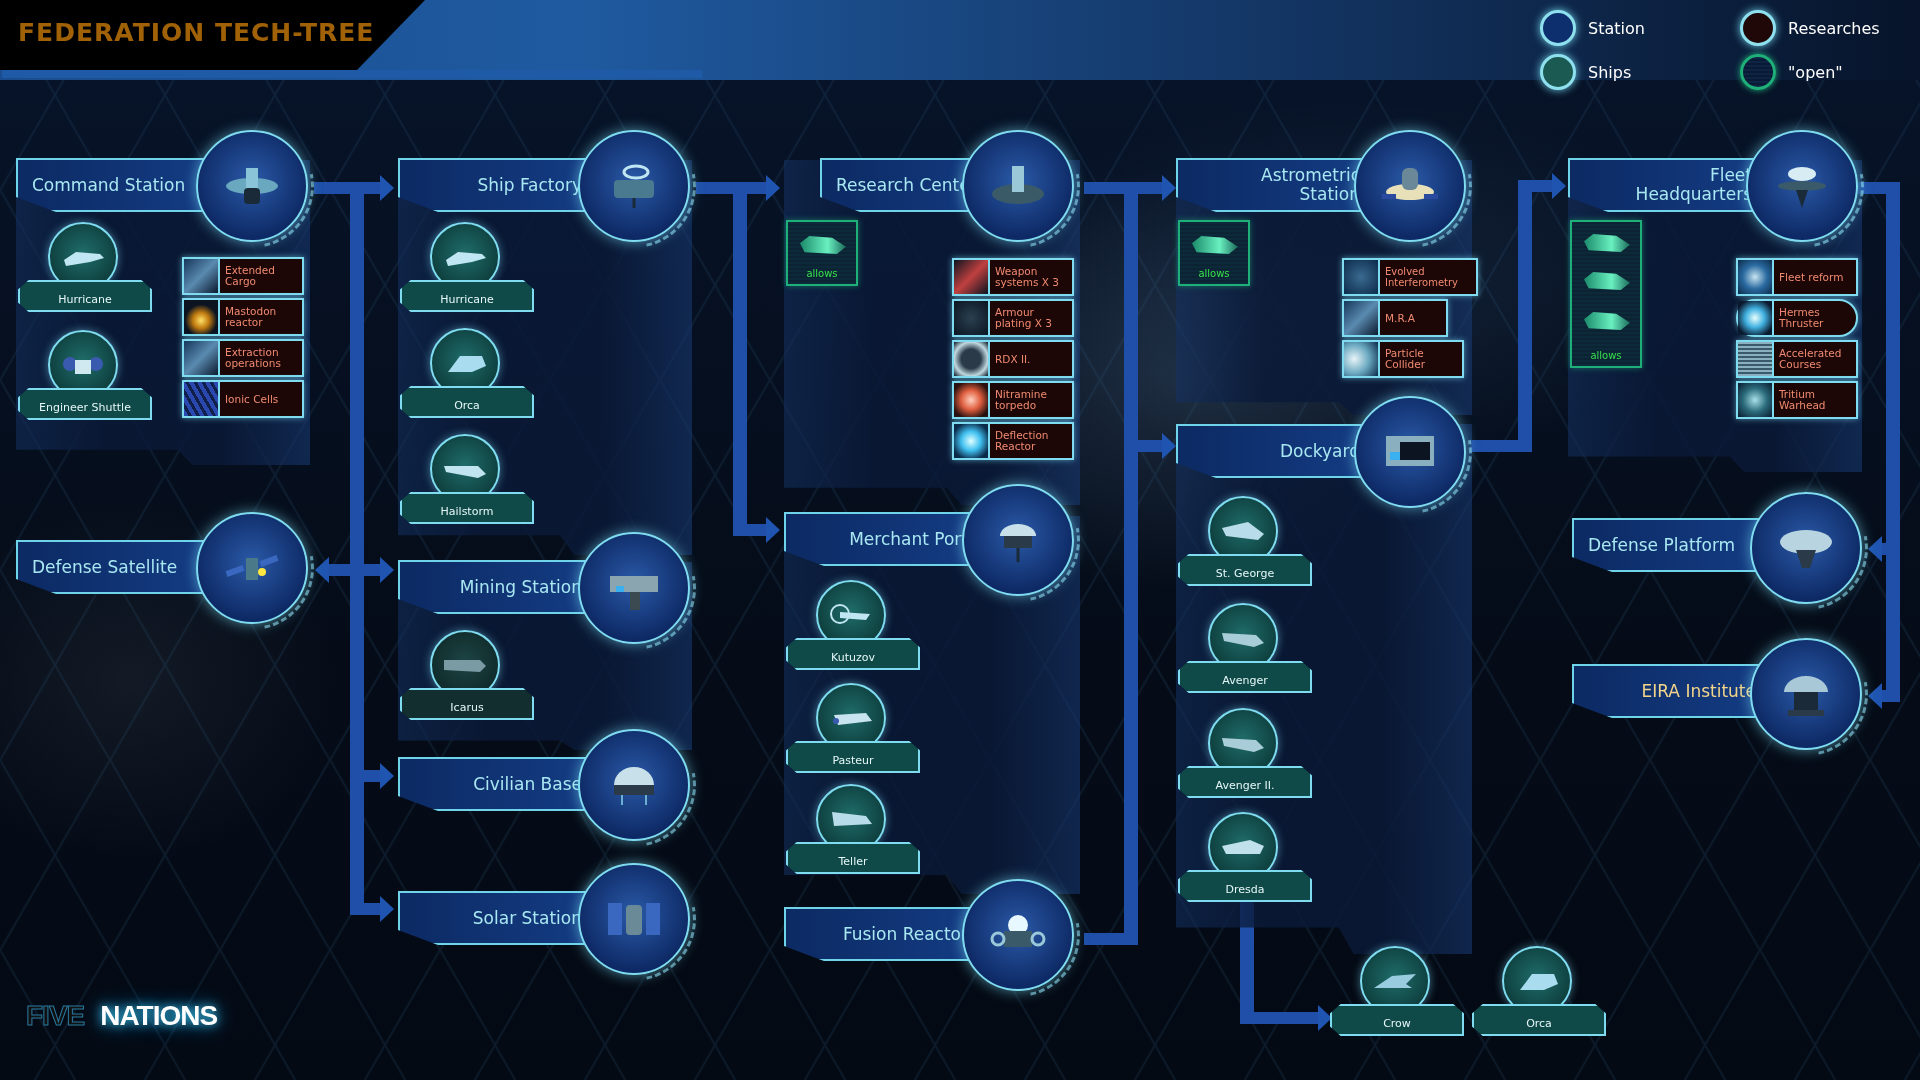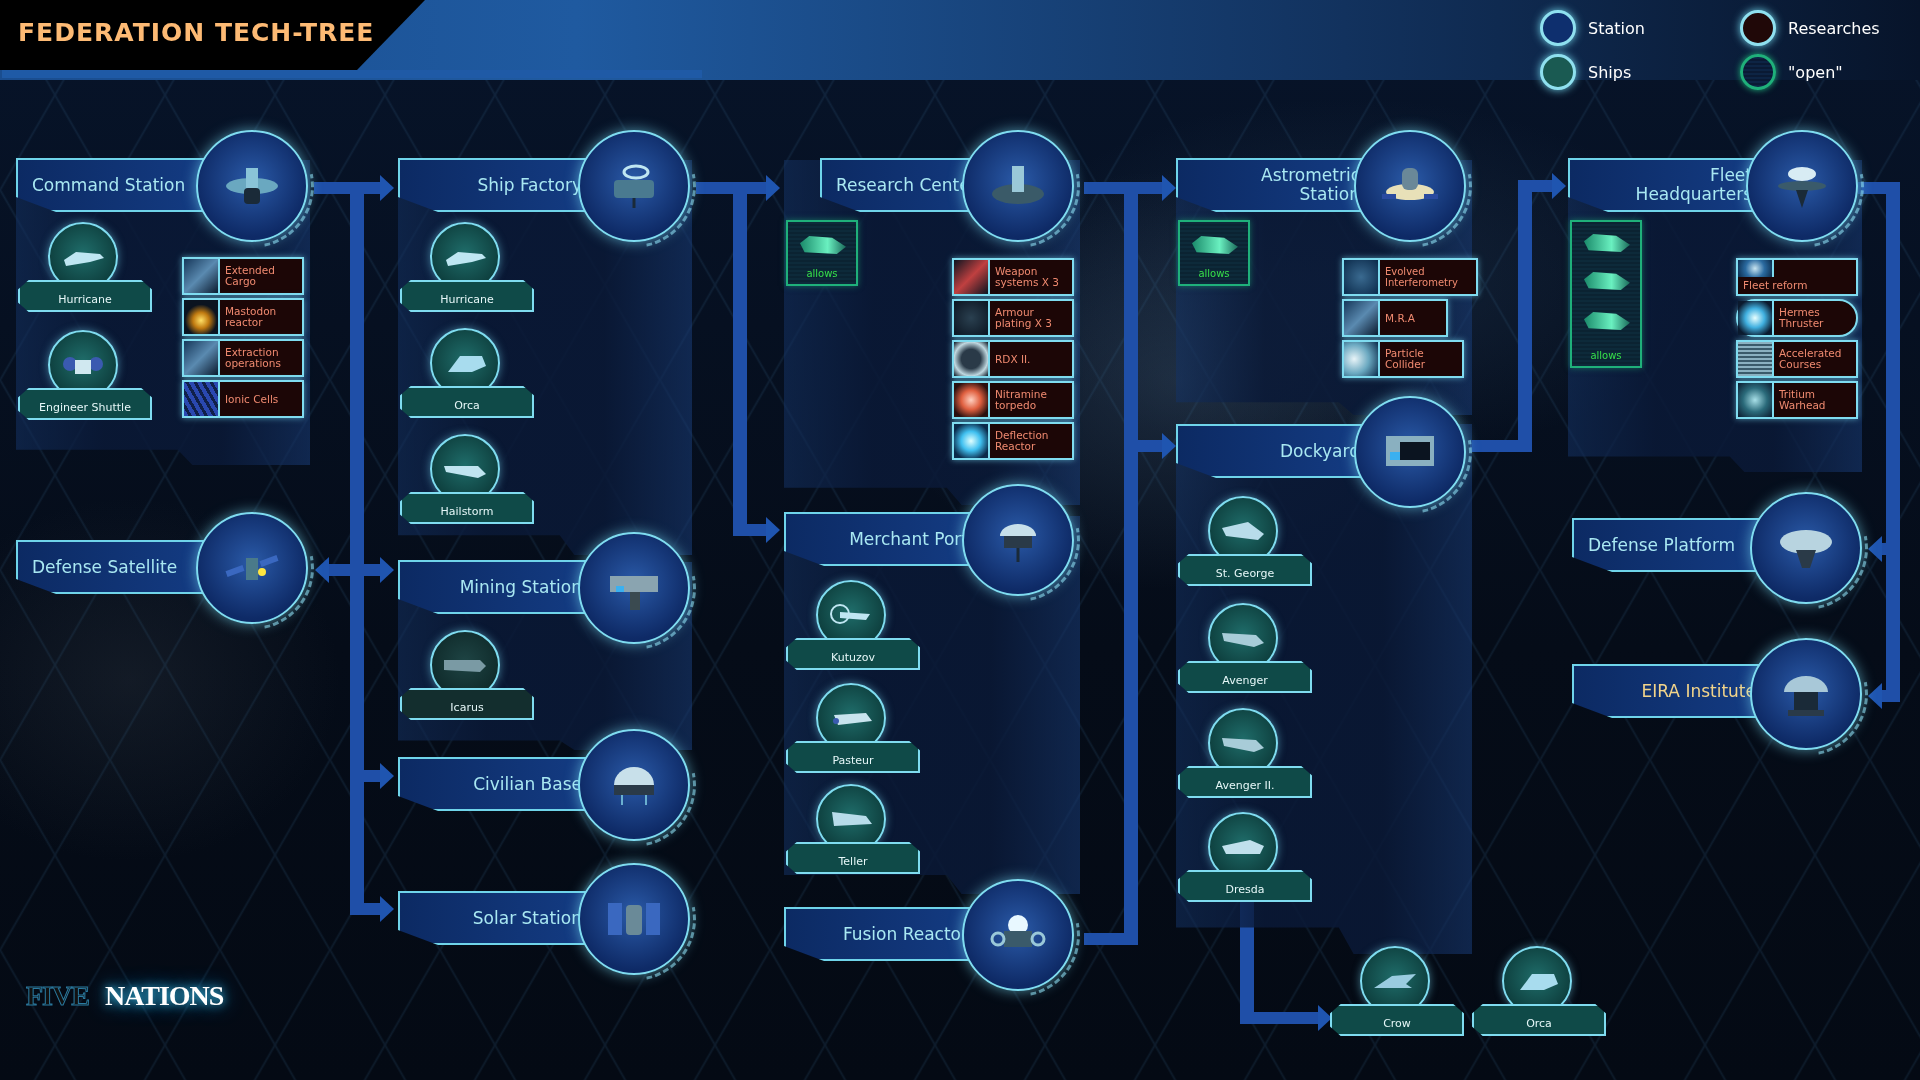--- a/index.html
+++ b/index.html
@@ -17,21 +17,21 @@
       linear-gradient(60deg, transparent 49%, #3a6a90 50%, transparent 51%),
       linear-gradient(-60deg, transparent 49%, #3a6a90 50%, transparent 51%);
     background-size: 110px 190px; }
   
   .topbar { position: absolute; left: 0; top: 0; width: 1920px; height: 80px;
     background: linear-gradient(90deg, #1a4d8f 0%, #1f5aa0 30%, #12325e 70%, #07142a 100%); }
   .topbar-black { position: absolute; left: 0; top: 0; width: 425px; height: 70px; background: #000;
     clip-path: polygon(0 0, 100% 0, 84% 100%, 0 100%); }
   .topbar-line { position: absolute; left: 2px; top: 70px; width: 700px; height: 8px; background: #1f5aa6; }
   .title { position: absolute; left: 18px; top: 18px; font-family: "DejaVu Sans", sans-serif;
-    font-weight: bold; font-size: 25px; letter-spacing: 1px; color: #fdba74; }
+    font-weight: bold; font-size: 25px; letter-spacing: 1px; color: #a16207; }
   
   .legend-item { position: absolute; display: flex; align-items: center; gap: 12px; font-size: 16px; color: #fff; }
   .legend-dot { width: 36px; height: 36px; border-radius: 50%; border: 3px solid #8fe0ef; box-shadow: 0 0 8px #6fd0e6; }
   
   .panel { position: absolute; background: linear-gradient(90deg, rgba(20,50,100,0.55), rgba(10,25,55,0.85) 30%, rgba(10,25,55,0.85) 70%, rgba(25,60,120,0.55));
     clip-path: polygon(0 0, 100% 0, 100% 100%, 60% 100%, 55% 95%, 0 95%); }
   .header { position: absolute; height: 54px; background: linear-gradient(90deg, #0c2a63, #143c84);
     border: 2px solid #6fd4ea; box-shadow: 0 0 10px rgba(110,210,235,0.55);
     clip-path: polygon(0 0, 100% 0, 100% 100%, 40px 100%, 0 72%);
     color: #a9e8f2; font-size: 17px; display: flex; align-items: center; padding: 0 14px; }
@@ -61,21 +61,21 @@
   .research-label.wide { font-size: 10px; }
   .allows { position: absolute; width: 72px; height: 66px; border: 2px solid #1fb07a;
     background: repeating-linear-gradient(0deg, #0d2a3a 0 2px, #0b2332 2px 4px); box-shadow: 0 0 6px rgba(30,180,120,0.5); }
   .allows.tall { height: 148px; }
   .allows-label { position: absolute; left: 0; bottom: 5px; width: 100%; text-align: center; font-size: 10px; color: #36e04a; }
   .allows-ship { position: absolute; left: 12px; width: 46px; height: 18px;
     background: linear-gradient(90deg, #1a8a6a, #6af0c0 60%, #1a6a5a); clip-path: polygon(0 40%, 20% 0, 70% 10%, 100% 60%, 80% 100%, 10% 90%); }
   .conn { position: absolute; background: #1f4fa8; }
   .arrow-r { position: absolute; width: 0; height: 0; border-top: 13px solid transparent; border-bottom: 13px solid transparent; border-left: 14px solid #1f55b0; }
   .arrow-l { position: absolute; width: 0; height: 0; border-top: 13px solid transparent; border-bottom: 13px solid transparent; border-right: 14px solid #1f55b0; }
-  .logo { position: absolute; left: 26px; top: 980px; font-family: Liberation Serif, serif; font-weight: bold; font-size: 28px; letter-spacing: -1px; text-align: center; }
+  .logo { position: absolute; left: 26px; top: 1000px; font-family: Liberation Sans, sans-serif; font-weight: bold; font-size: 28px; letter-spacing: -1px; text-align: center; }
   .logo .five { color: #111; -webkit-text-stroke: 1px #2a7aa0; }
   .logo .nations { color: #fff; text-shadow: 0 0 10px #3ac8f0, 0 0 20px #1a8ad0; margin-left: 16px; }
 </style>
 </head>
 <body>
 
 <div class="bg"></div>
 <div class="hex"></div>
 
 <div class="topbar"></div>
@@ -463,21 +463,21 @@
       <ellipse cx="28" cy="22" rx="24" ry="5" fill="#3a5a6a"></ellipse>
       <path d="M22 26 L34 26 L28 44 Z" fill="#1a2a38"></path>
     </svg>
 </div>
 <div class="allows tall" style="left:1570px; top:220px;">
   <div class="allows-ship" style="top:12px;"></div>
   <div class="allows-ship" style="top:50px;"></div>
   <div class="allows-ship" style="top:90px;"></div>
   <div class="allows-label">allows</div>
 </div>
-<div class="research" style="left:1736px; top:258px; width:122px;flex-direction:column;">
+<div class="research" style="left:1736px; top:258px; width:122px;">
   <div class="research-icon" style="background:radial-gradient(circle,#c8e4f0,#2a6aa0 50%,#0b2a4a);"></div>
   <div class="research-label">Fleet reform</div>
 </div>
 <div class="research" style="left:1736px; top:299px; width:122px;border-radius:19px;">
   <div class="research-icon" style="background:radial-gradient(circle,#e8ffff,#40b0e0 40%,#0b1a2e 80%);"></div>
   <div class="research-label">Hermes Thruster</div>
 </div>
 <div class="research" style="left:1736px; top:340px; width:122px;">
   <div class="research-icon" style="background:repeating-linear-gradient(0deg,#8ab0c0 0 2px,#3a5a6a 2px 4px);"></div>
   <div class="research-label">Accelerated Courses</div>

